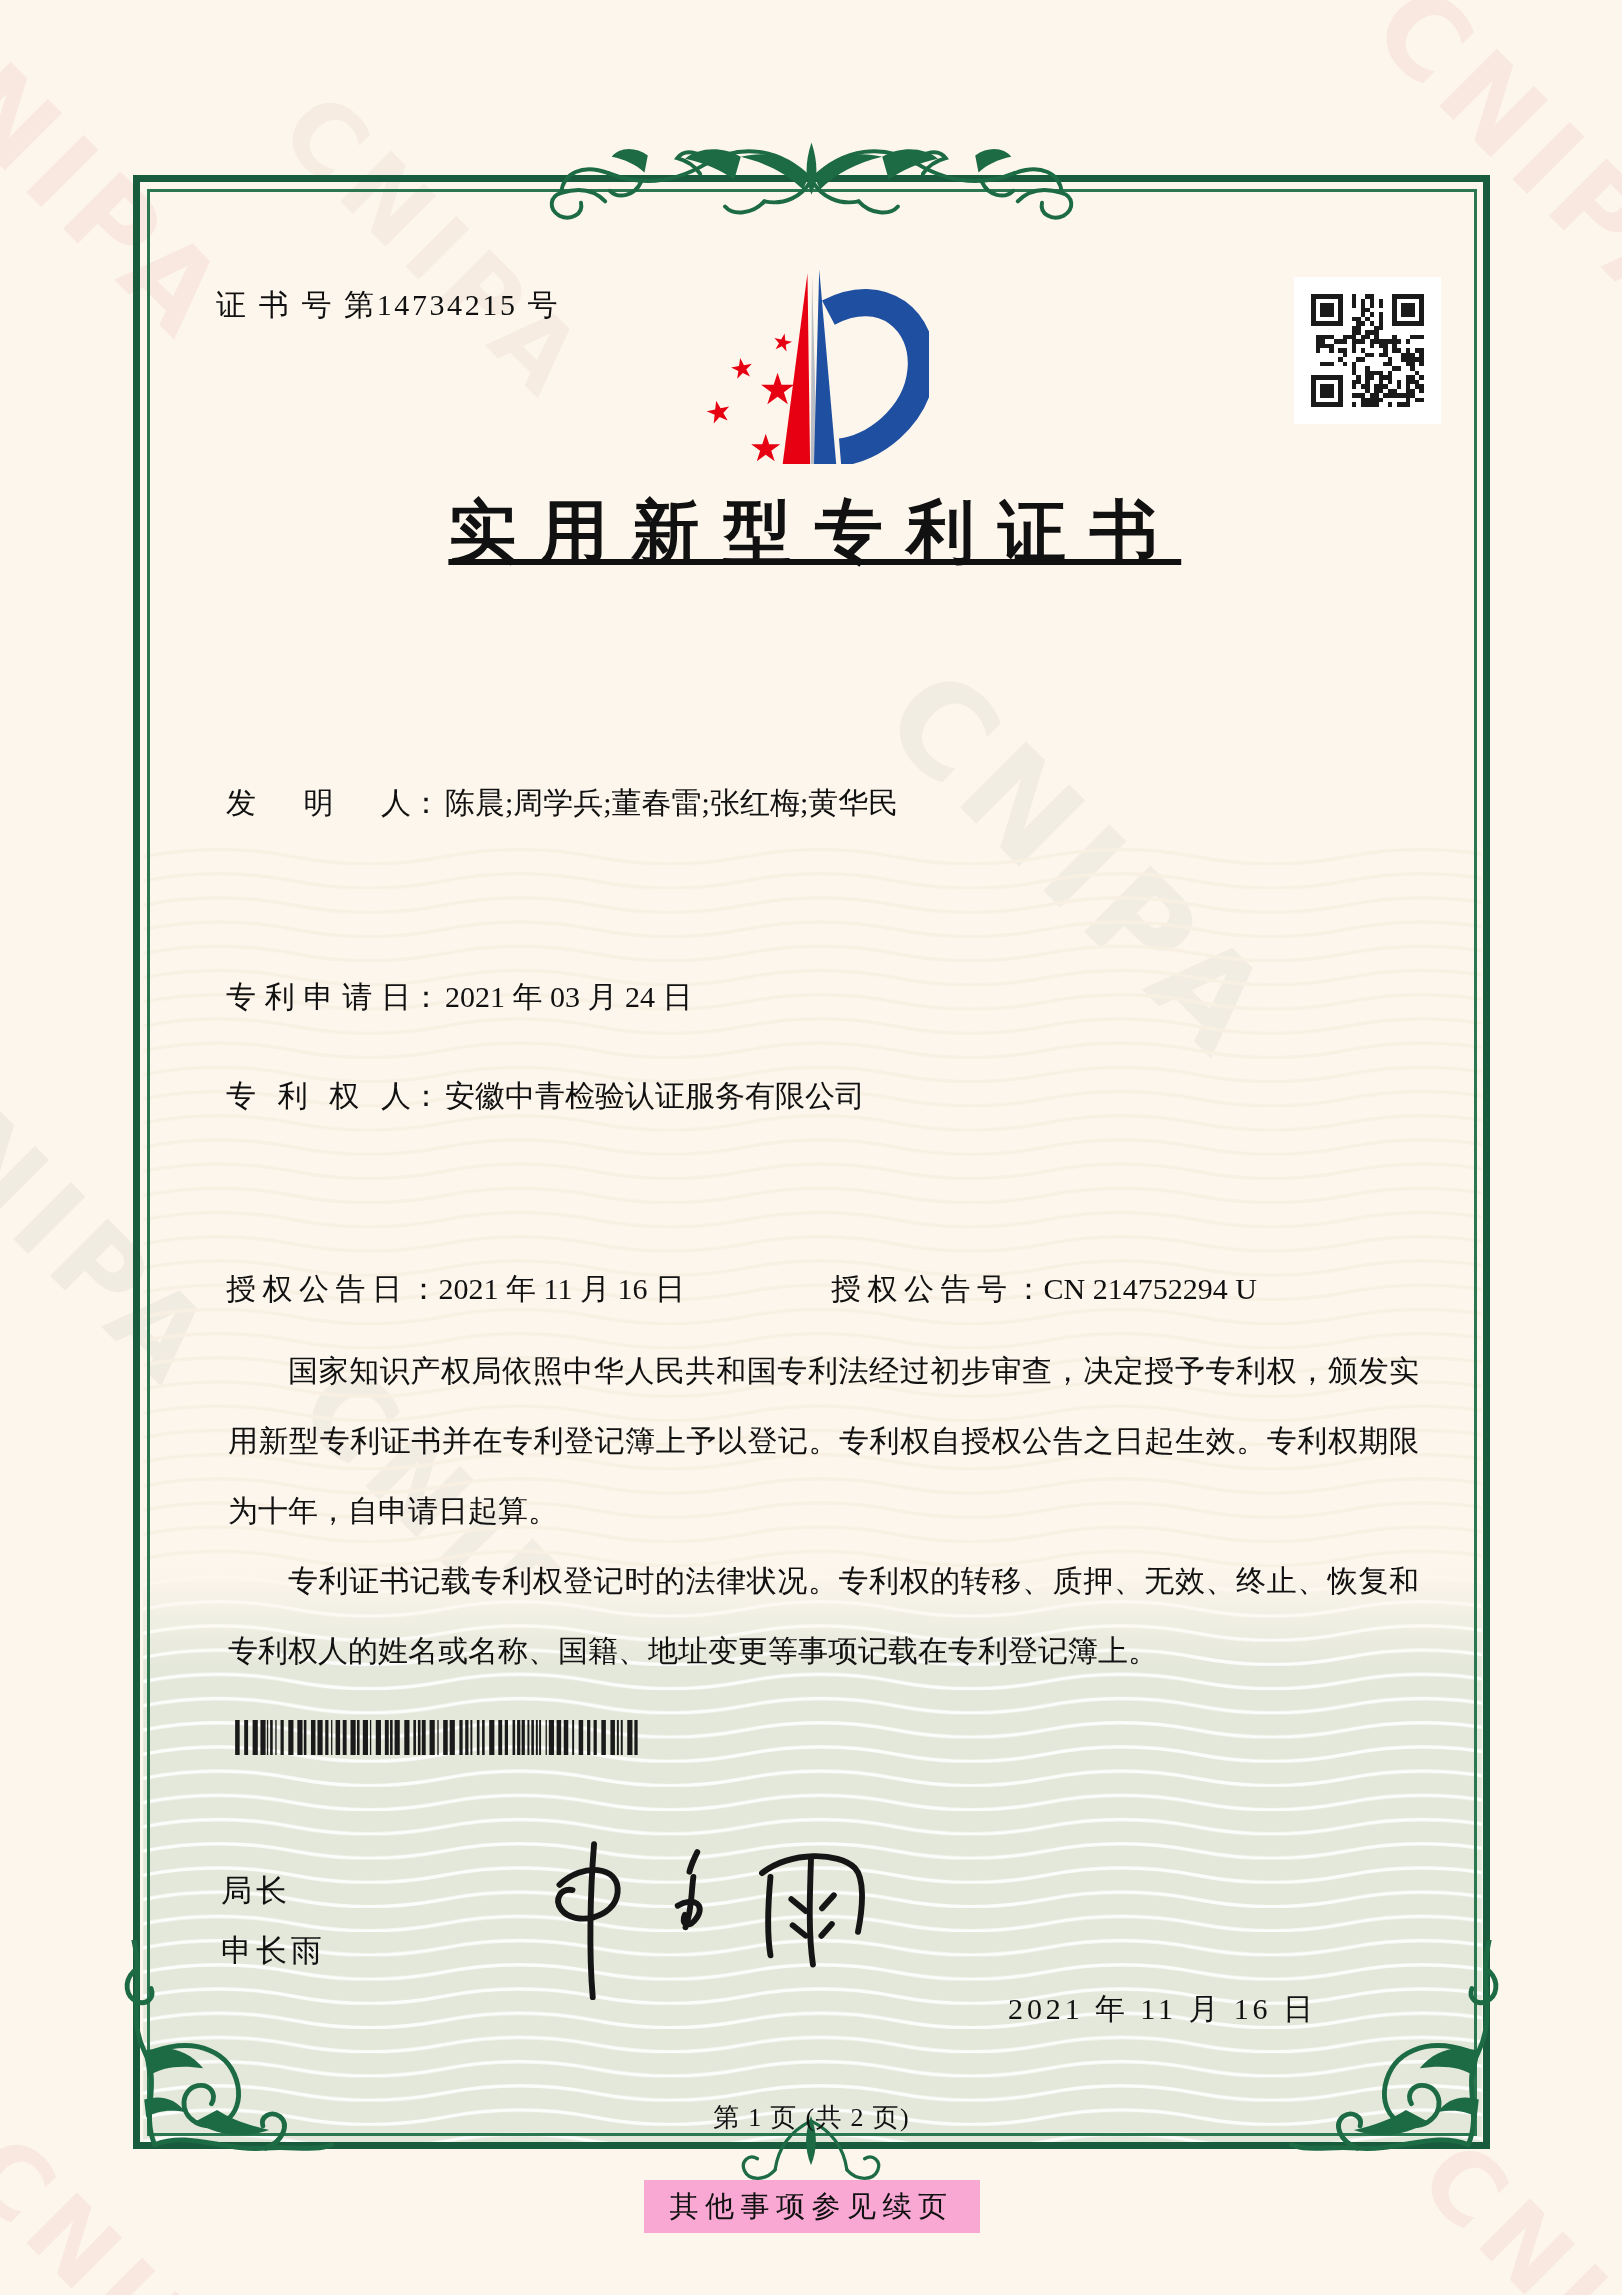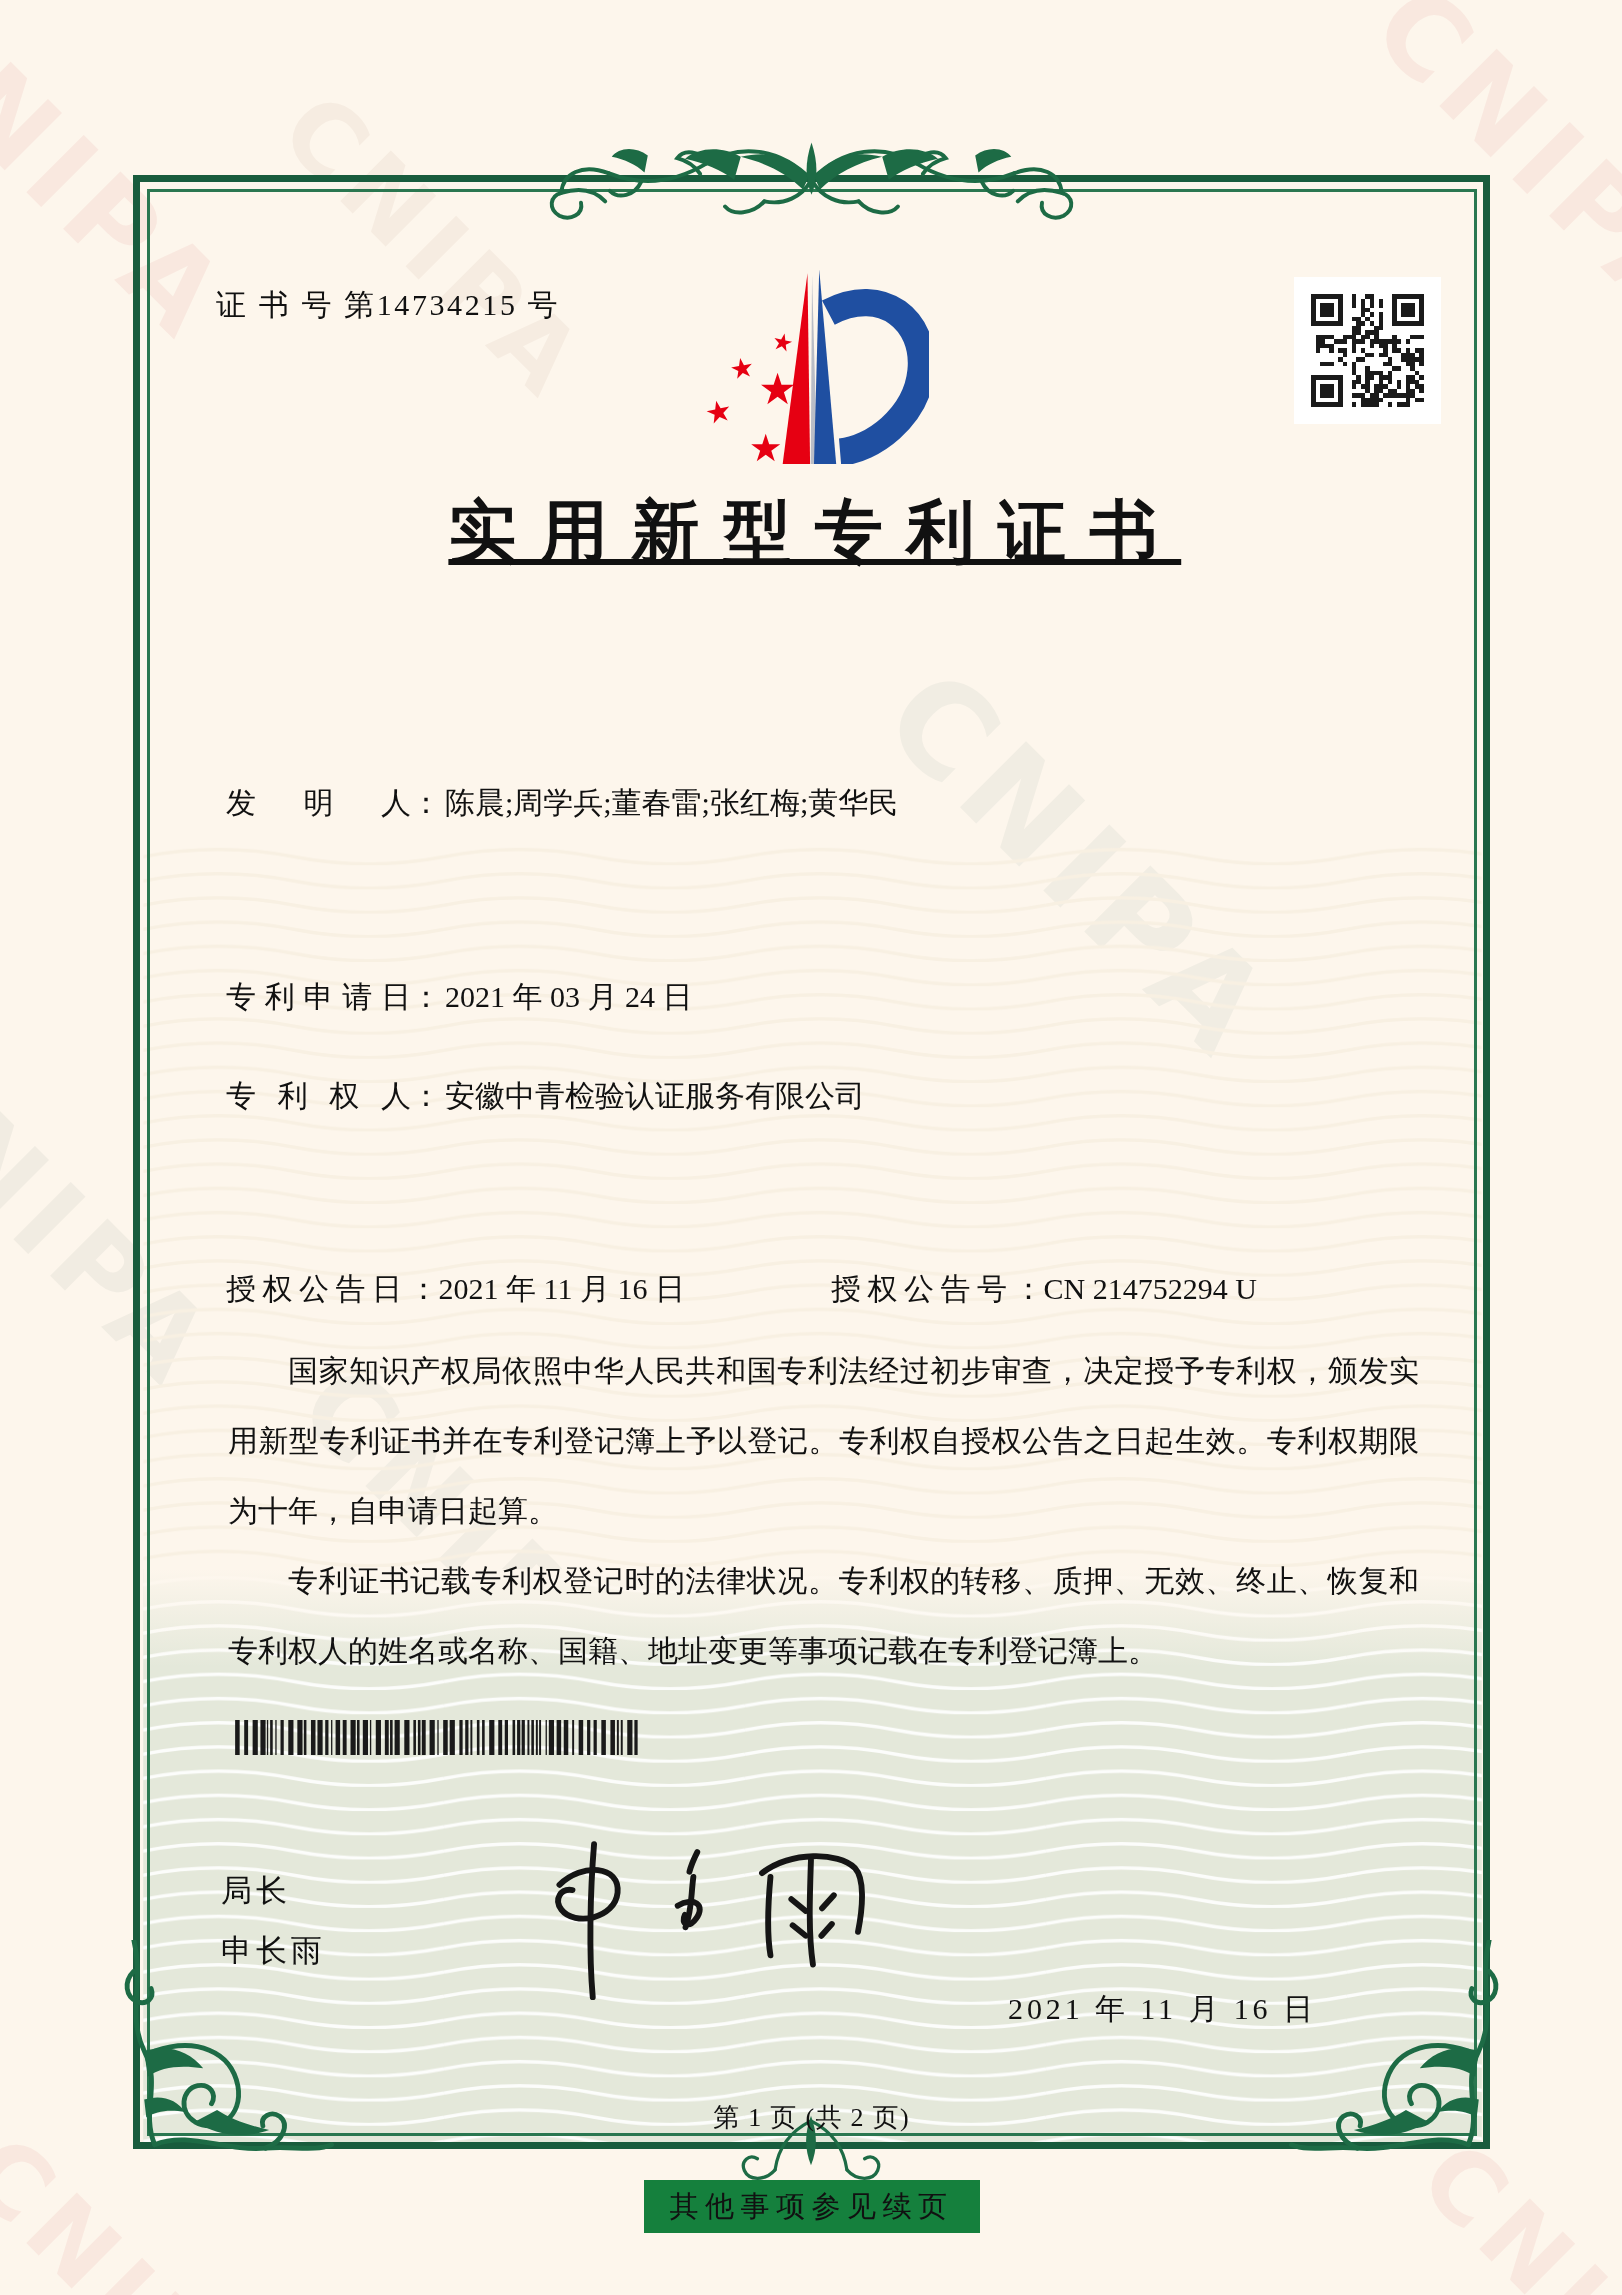--- a/index.html
+++ b/index.html
@@ -39,21 +39,21 @@
     text-align:justify;z-index:6;position:absolute;
   }
   .paras p{margin:0;text-indent:60px;}
   .sig-label{left:221px;font-size:31px;letter-spacing:3.9px;}
   .issue-date{left:1008px;top:1989px;font-size:30px;letter-spacing:3.9px;}
   .page-no{left:0;right:0;top:2100px;text-align:center;font-size:26px;letter-spacing:1.3px;}
   .note-strip{
     left:0;right:0;top:2180px;text-align:center;z-index:6;position:absolute;
   }
   .note-strip span{
-    display:inline-block;background:#15803d;padding:6.5px 26px;
+    display:inline-block;background:#f9a8d4;padding:6.5px 26px;
     font-size:29px;letter-spacing:6.5px;
   }
   .qr-box{left:1294px;top:277px;width:147px;height:147px;background:#ffffff;padding:0;}
   .qr-box svg{position:absolute;left:17px;top:17px;}
   .barcode{left:232px;top:1720px;}
 </style>
 </head>
 <body>
 
 <div class="page">

